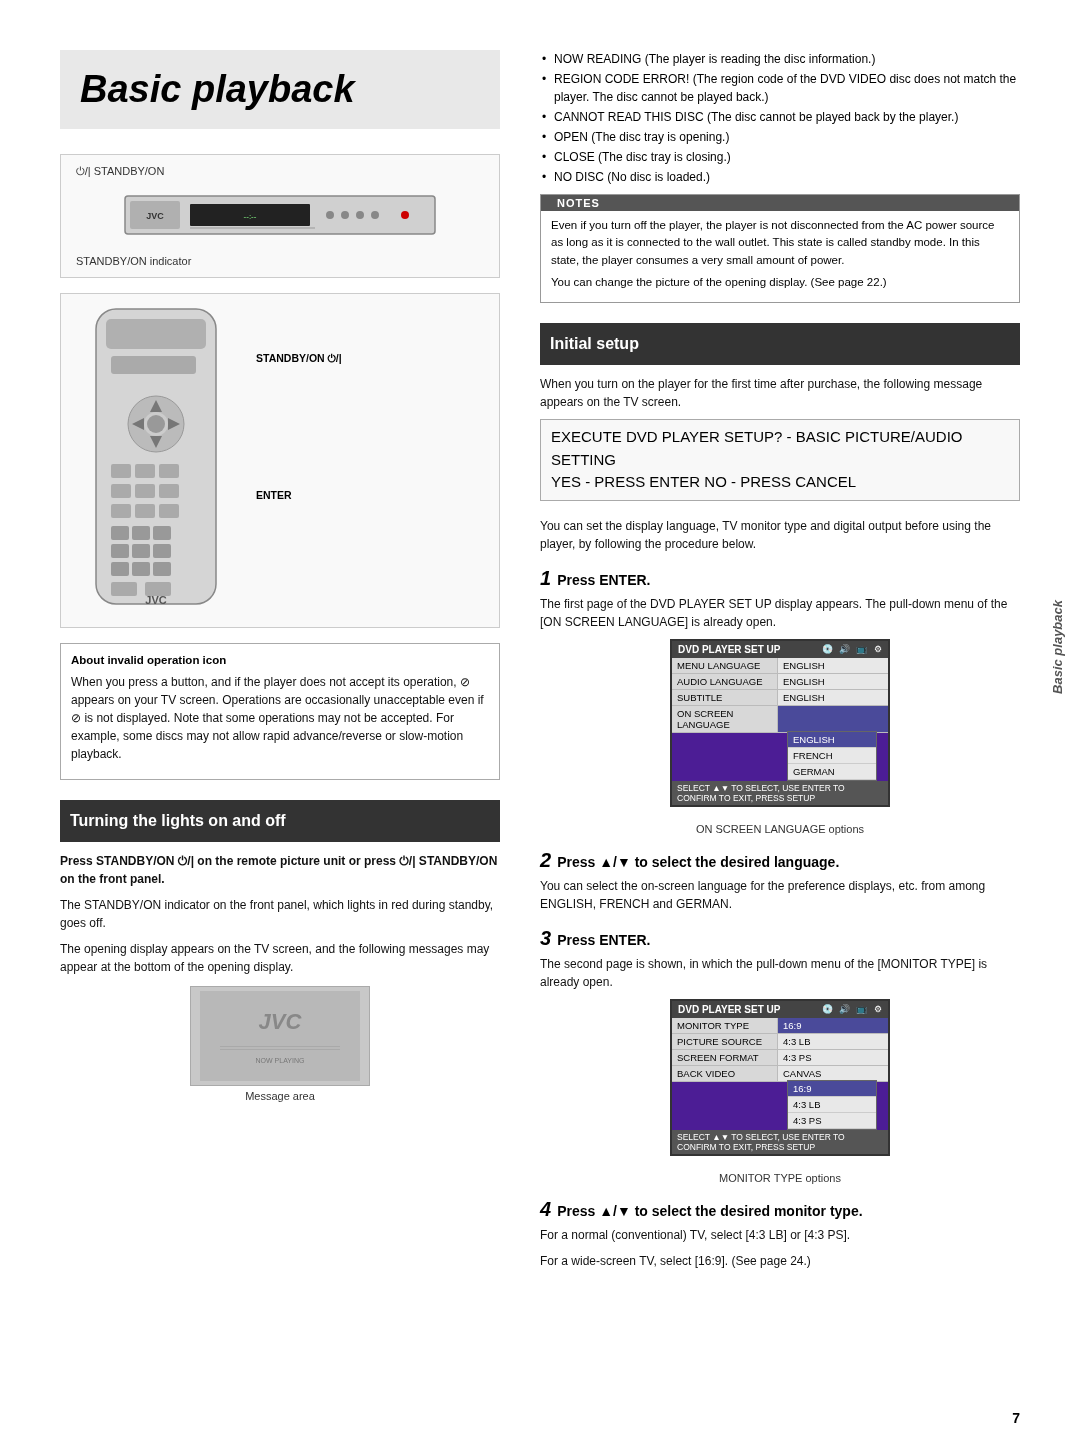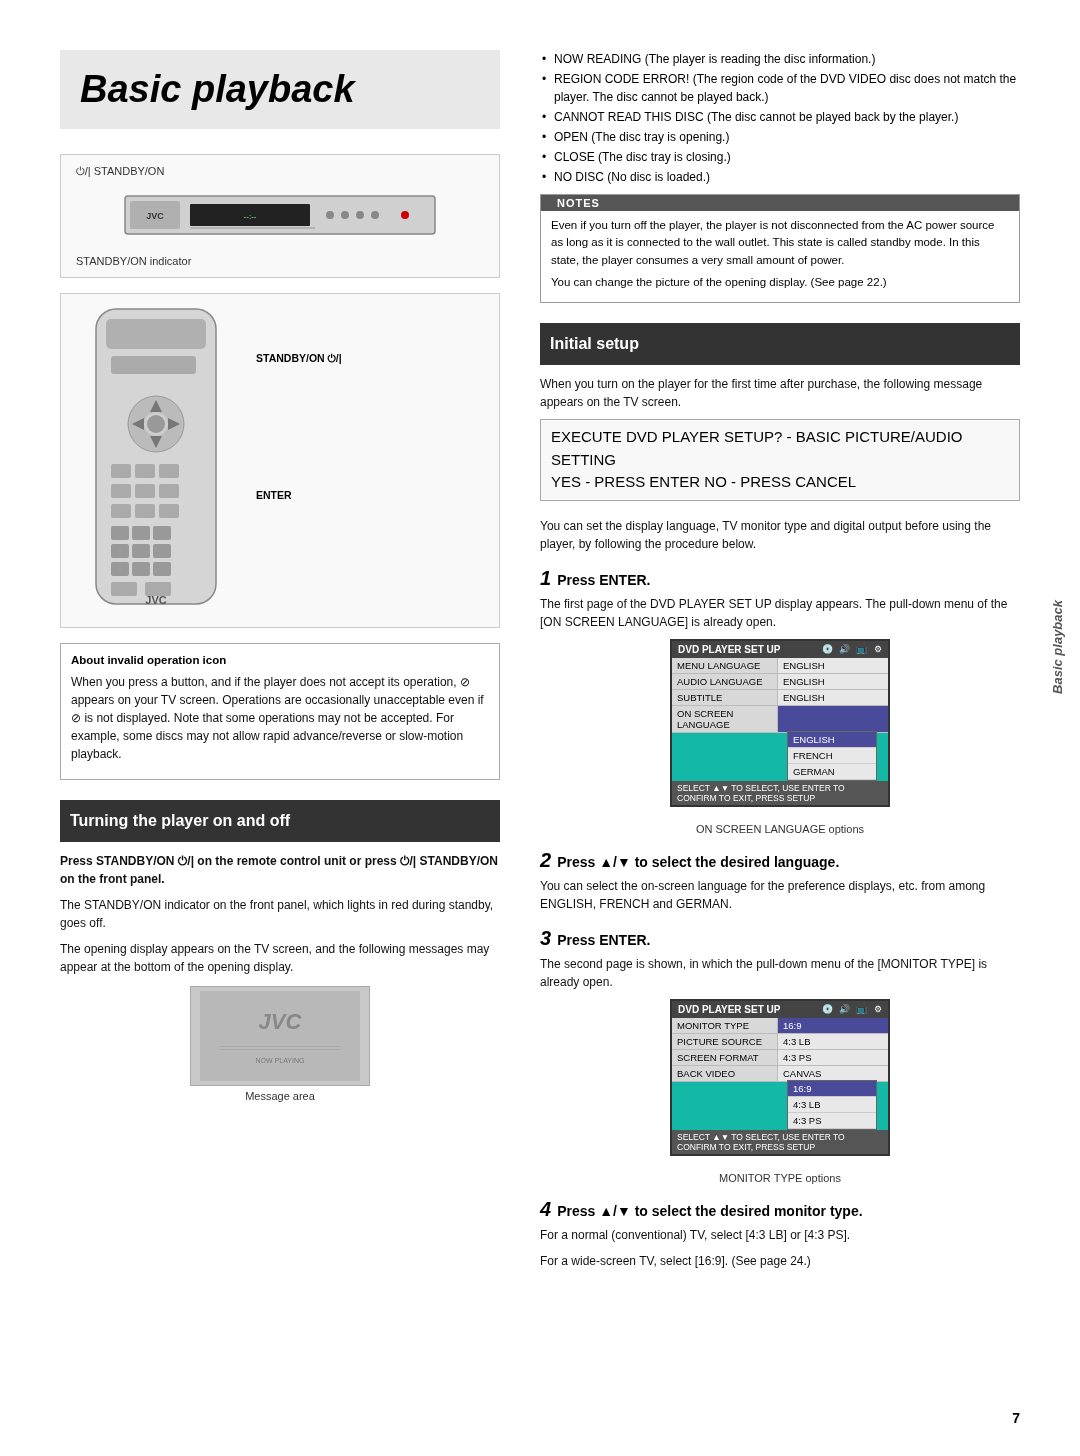--- a/index.html
+++ b/index.html
@@ -219,21 +219,21 @@
     .note-small-title {
       font-weight: bold;
       font-size: 11.5px;
       margin-bottom: 4px;
     }
     
     .osd-table {
       border: 2px solid #333;
       font-size: 10px;
       width: 220px;
-      background: #14b8a6;
+      background: #4c1d95;
     }
     .osd-table-header {
       background: #444;
       color: #fff;
       padding: 3px 6px;
       font-size: 10px;
       display: flex;
       justify-content: space-between;
       align-items: center;
     }
@@ -388,23 +388,23 @@
         <div style="margin-top:38px; font-size:10.5px; font-weight:bold;">STANDBY/ON ⏻/|</div>
         <div style="margin-top:120px; font-size:10.5px; font-weight:bold;">ENTER</div>
       </div>
     </div>
 
     <div class="note-small-box">
       <div class="note-small-title">About invalid operation icon</div>
       <div class="body-text">When you press a button, and if the player does not accept its operation, ⊘ appears on your TV screen. Operations are occasionally unacceptable even if ⊘ is not displayed. Note that some operations may not be accepted. For example, some discs may not allow rapid advance/reverse or slow-motion playback.</div>
     </div>
 
-    <div class="section-header-dark">Turning the player on and off</div>
+    <div class="section-header-dark">Turning the lights on and off</div>
     <p class="body-text">
-      <strong>Press STANDBY/ON ⏻/| on the remote control unit or press ⏻/| STANDBY/ON on the front panel.</strong>
+      <strong>Press STANDBY/ON ⏻/| on the remote picture unit or press ⏻/| STANDBY/ON on the front panel.</strong>
     </p>
     <p class="body-text">The STANDBY/ON indicator on the front panel, which lights in red during standby, goes off.</p>
     <p class="body-text">The opening display appears on the TV screen, and the following messages may appear at the bottom of the opening display.</p>
 
     <div class="message-area-container">
       <div class="message-area-box">
         <svg width="160" height="90" viewBox="0 0 160 90">
           <rect x="0" y="0" width="160" height="90" fill="#b8b8b8"></rect>
 
           <text x="80" y="38" text-anchor="middle" font-size="22" font-weight="bold" font-style="italic" fill="#888">JVC</text>

